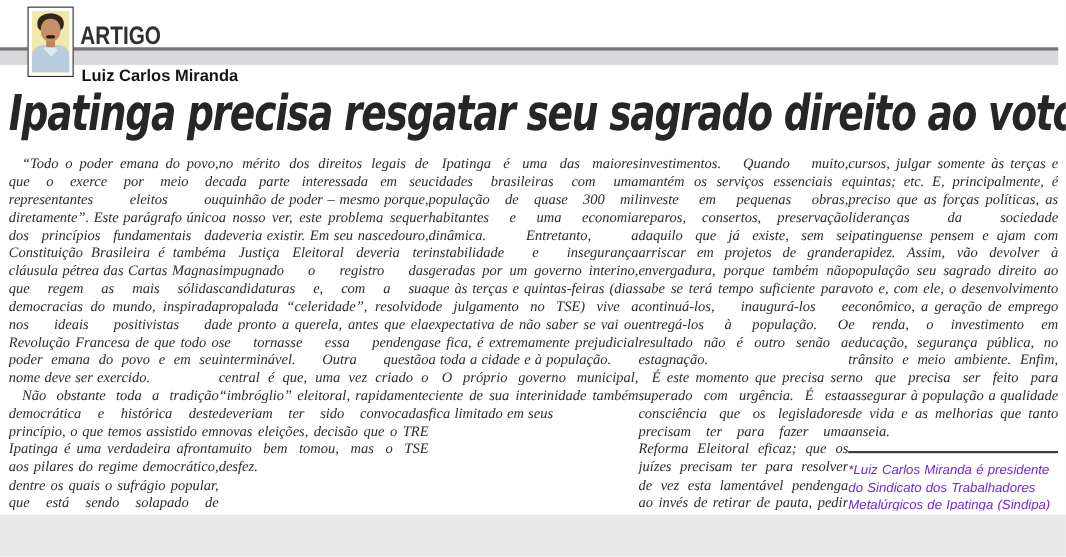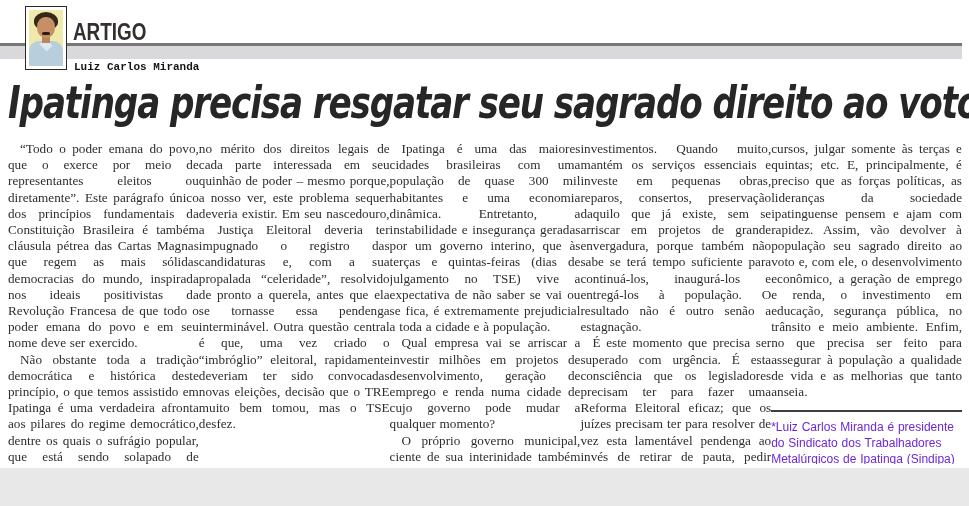--- a/index.html
+++ b/index.html
@@ -22,34 +22,34 @@
   .ph-stache{position:absolute;left:13px;top:22px;width:8px;height:2.5px;background:#2c1d12;border-radius:2px;}
   .ph-neck{position:absolute;left:13px;top:27px;width:8px;height:6px;background:#bd855c;}
   .ph-shirt{position:absolute;left:0;bottom:0;width:34px;height:25px;background:#b9cedd;border-radius:10px 10px 0 0;}
   .ph-collar{position:absolute;left:12px;bottom:17px;width:10px;height:8px;background:#dceaf2;transform:rotate(45deg);}
   .section{
     position:absolute;left:73px;top:19px;font-weight:bold;font-size:23px;
     letter-spacing:0;color:#332f2e;transform:scaleX(0.82);transform-origin:0 0;
     white-space:nowrap;font-family:"Liberation Sans",sans-serif;
   }
   .byline{
-    position:absolute;left:74px;top:61px;font-weight:bold;font-size:11px;
-    color:#141414;white-space:nowrap;font-family:Liberation Mono, monospace;
+    position:absolute;left:74px;top:61px;font-weight:bold;font-size:15px;
+    color:#141414;white-space:nowrap;
   }
   
   .headline{position:absolute;left:8px;top:76px;margin:0;height:52px;}
   .headline-inner{
     display:inline-block;white-space:nowrap;font-family:"DejaVu Sans",sans-serif;
     font-style:italic;font-weight:bold;font-size:45px;letter-spacing:-1.5px;
     color:#262626;transform:scaleX(0.76);transform-origin:0 0;
   }
   
   .columns{
     position:absolute;left:8px;top:141px;width:954px;bottom:4px;
-    display:flex;overflow:hidden;
+    display:flex;overflow:hidden;font-style:italic;
   }
   .col{flex:1 1 0;overflow:hidden;}
   .col p{
     margin:0;font-family:"Liberation Serif",serif;font-size:13.2px;
     line-height:16.2px;color:#2d2d2d;text-align:justify;
     word-spacing:0.5px;
   }
   .col p.indent{text-indent:12px;}
   .note-rule{border:none;border-top:2px solid #3d3d3d;margin:10px 0 0 0;}
   .col p.note{
@@ -90,21 +90,20 @@
       <p class="indent">“Todo o poder emana do povo, que o exerce por meio de representantes eleitos ou diretamente”. Este parágrafo único dos princípios fundamentais da Constituição Brasileira é também cláusula pétrea das Cartas Magnas que regem as mais sólidas democracias do mundo, inspirada nos ideais positivistas da Revolução Francesa de que todo o poder emana do povo e em seu nome deve ser exercido.</p>
       <p class="indent">Não obstante toda a tradição democrática e histórica deste princípio, o que temos assistido em Ipatinga é uma verdadeira afronta aos pilares do regime democrático, dentre os quais o sufrágio popular, que está sendo solapado de maneira acintosa. Não queremos aqui entrar</p>
     </div>
 
     <div class="col">
       <p>no mérito dos direitos legais de cada parte interessada em seu quinhão de poder – mesmo porque, a nosso ver, este problema sequer deveria existir. Em seu nascedouro, a Justiça Eleitoral deveria ter impugnado o registro das candidaturas e, com a sua propalada “celeridade”, resolvido de pronto a querela, antes que ela se tornasse essa pendenga interminável. Outra questão central é que, uma vez criado o “imbróglio” eleitoral, rapidamente deveriam ter sido convocadas novas eleições, decisão que o TRE muito bem tomou, mas o TSE desfez.</p>
     </div>
 
     <div class="col">
       <p class="indent">Ipatinga é uma das maiores cidades brasileiras com uma população de quase 300 mil habitantes e uma economia dinâmica. Entretanto, a instabilidade e insegurança geradas por um governo interino, que às terças e quintas-feiras (dias de julgamento no TSE) vive a expectativa de não saber se vai ou se fica, é extremamente prejudicial a toda a cidade e à população.</p>
-      <p class="indent">Qual empresa vai se arriscar a investir milhões em projetos de desenvolvimento, geração de emprego e renda numa cidade de cujo governo pode mudar a qualquer momento?</p>
       <p class="indent">O próprio governo municipal, ciente de sua interinidade também fica limitado em seus</p>
     </div>
 
     <div class="col">
       <p>investimentos. Quando muito, mantém os serviços essenciais e investe em pequenas obras, reparos, consertos, preservação daquilo que já existe, sem se arriscar em projetos de grande envergadura, porque também não sabe se terá tempo suficiente para continuá-los, inaugurá-los e entregá-los à população. O resultado não é outro senão a estagnação.</p>
       <p class="indent">É este momento que precisa ser superado com urgência. É esta consciência que os legisladores precisam ter para fazer uma Reforma Eleitoral eficaz; que os juízes precisam ter para resolver de vez esta lamentável pendenga ao invés de retirar de pauta, pedir vista, acatar ações sobre ações, recursos sobre re-</p>
     </div>
 
     <div class="col">
       <p>cursos, julgar somente às terças e quintas; etc. E, principalmente, é preciso que as forças políticas, as lideranças da sociedade ipatinguense pensem e ajam com rapidez. Assim, vão devolver à população seu sagrado direito ao voto e, com ele, o desenvolvimento econômico, a geração de emprego e renda, o investimento em educação, segurança pública, no trânsito e meio ambiente. Enfim, no que precisa ser feito para assegurar à população a qualidade de vida e as melhorias que tanto anseia.</p>

